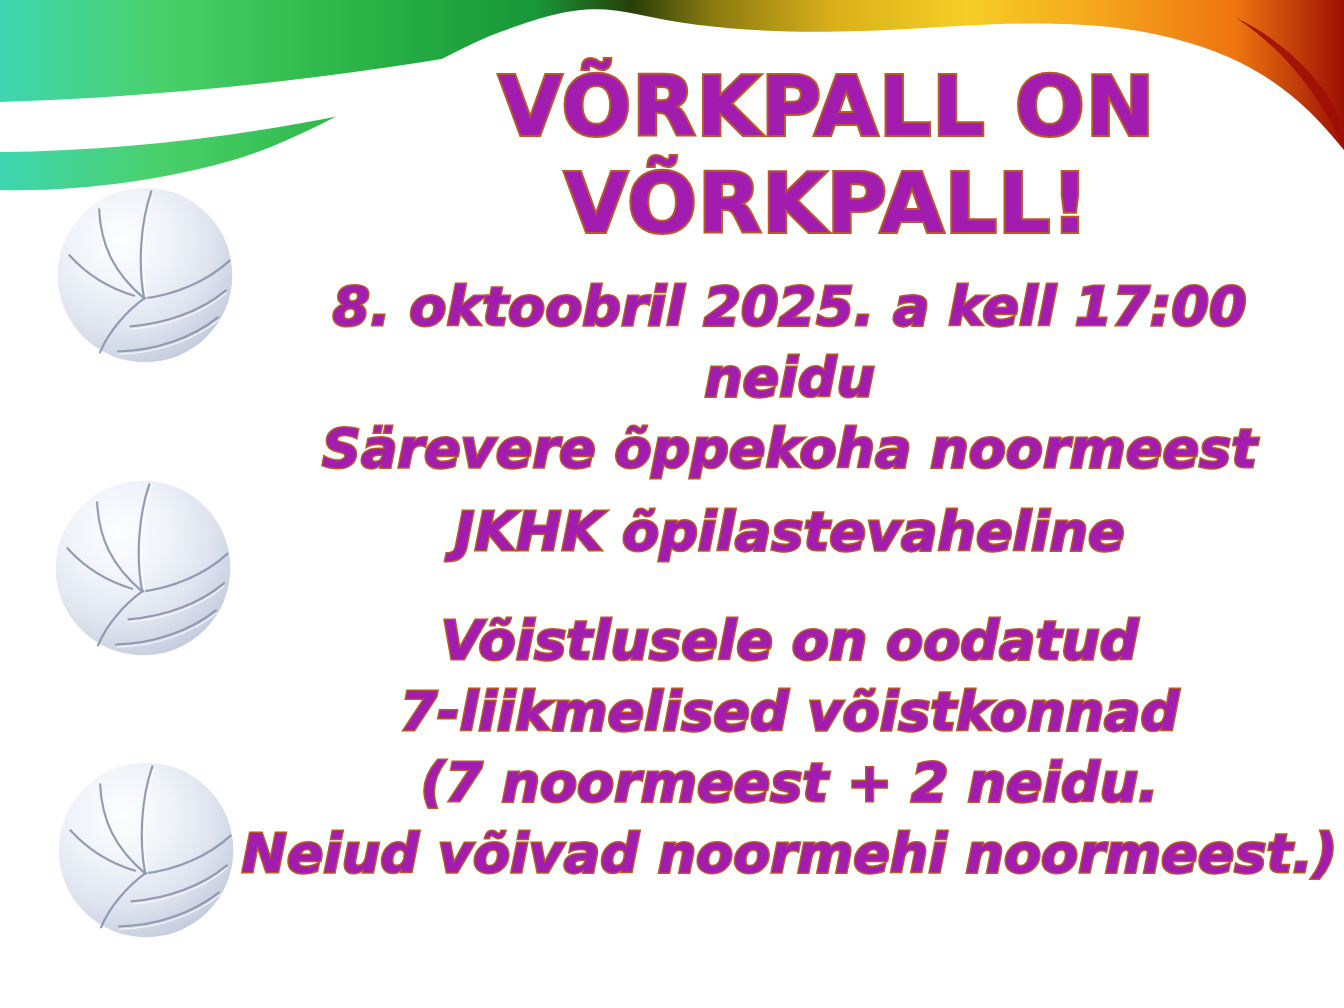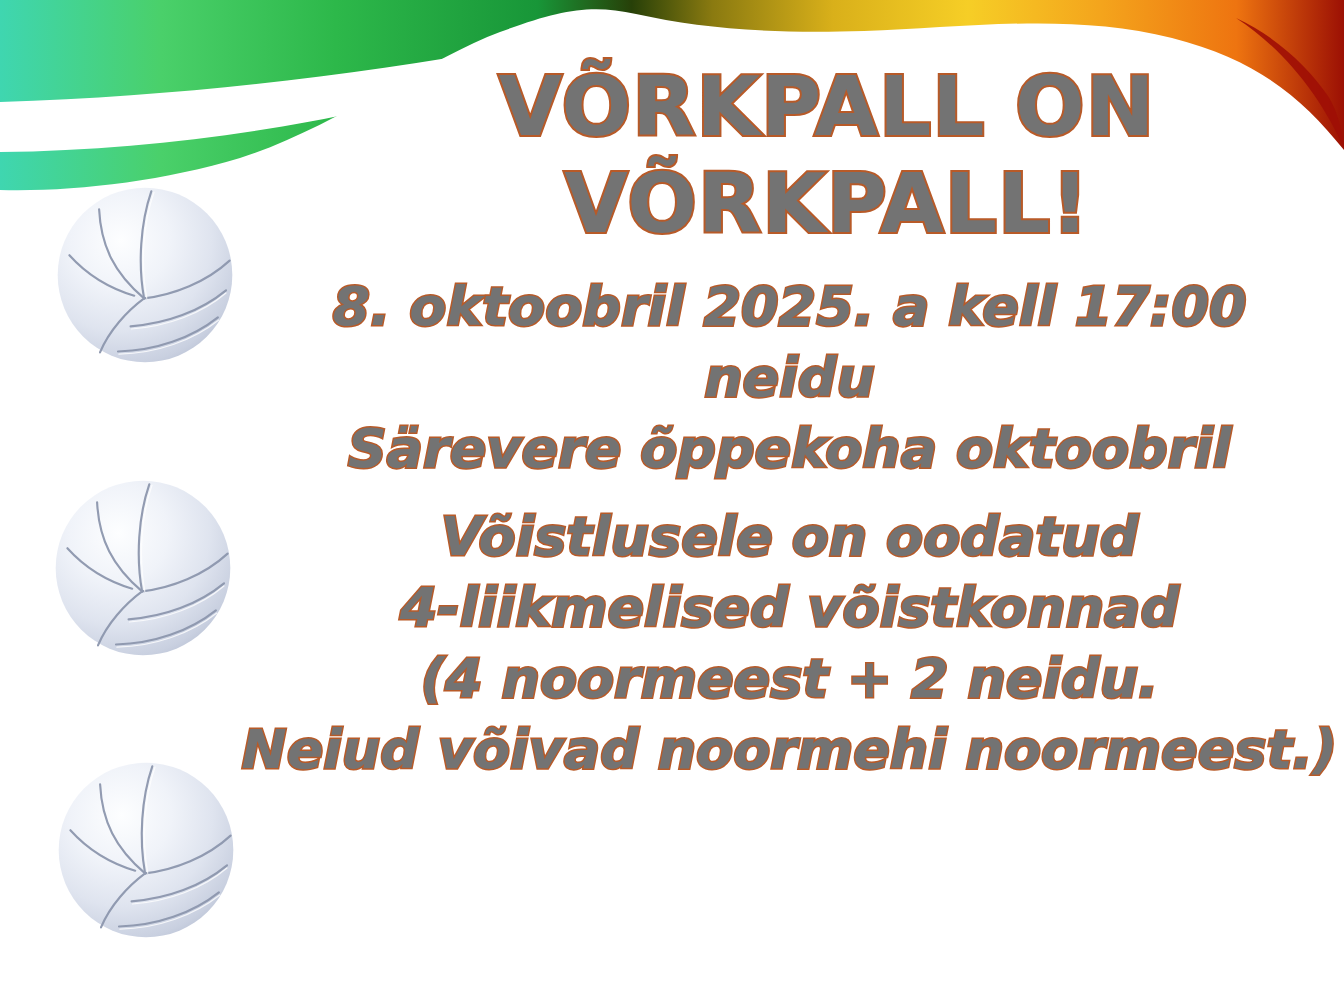--- a/index.html
+++ b/index.html
@@ -16,42 +16,42 @@
   }
   
   .ball{position:absolute;width:180px;height:180px;}
   .ball-1{left:55px;top:185px;}
   .ball-2{left:53px;top:478px;}
   .ball-3{left:56px;top:760px;}
   .ball svg{width:100%;height:100%;display:block;}
   
   .txt{
     font-weight:bold;
-    color:#737373;
+    color:#a21caf;
     -webkit-text-stroke:3px #b85a28;
     paint-order:stroke fill;
     text-align:center;
     white-space:nowrap;
   }
   .title{
     position:absolute;left:310px;right:0;top:58px;
     font-size:82px;line-height:97px;letter-spacing:1px;
     -webkit-text-stroke:4px #b85a28;
     paint-order:stroke fill;
   }
   .bodycol{position:absolute;left:235px;right:0;top:271px;}
   .line{font-size:54px;line-height:71px;font-style:italic;}
   .block-when{margin:0;}
   .block-event{margin-top:12px;}
   .event-name{
     font-size:66px;line-height:79px;letter-spacing:1px;
     -webkit-text-stroke:4px #565c1c;
     paint-order:stroke fill;
   }
-  .block-details{margin-top:17px;}
+  .block-details{margin-top:38px;}
 </style>
 </head>
 <body>
 
 <div class="slide">
 
   <svg class="ribbon" viewBox="0 0 1344 200" preserveAspectRatio="none" aria-hidden="true">
     <defs>
       <linearGradient id="rainbow" x1="0" y1="0" x2="1344" y2="0" gradientUnits="userSpaceOnUse">
         <stop offset="0" stop-color="#3fd6b0"></stop>
@@ -140,27 +140,28 @@
   <div class="txt title">
     <div>VÕRKPALL ON</div>
     <div>VÕRKPALL!</div>
   </div>
 
   <div class="bodycol">
 
     <div class="block-when">
       <div class="txt line">8. oktoobril 2025. a kell 17:00</div>
       <div class="txt line">neidu</div>
-      <div class="txt line">Särevere õppekoha oktoobril</div>
+      <div class="txt line">Särevere õppekoha noormeest</div>
     </div>
 
     <div class="block-event">
+      <div class="txt line">JKHK õpilastevaheline</div>
     </div>
 
     <div class="block-details">
       <div class="txt line">Võistlusele on oodatud</div>
-      <div class="txt line">4-liikmelised võistkonnad</div>
-      <div class="txt line">(4 noormeest + 2 neidu.</div>
+      <div class="txt line">7-liikmelised võistkonnad</div>
+      <div class="txt line">(7 noormeest + 2 neidu.</div>
       <div class="txt line">Neiud võivad noormehi noormeest.)</div>
     </div>
 
   </div>
 </div>
 
 </body></html>

